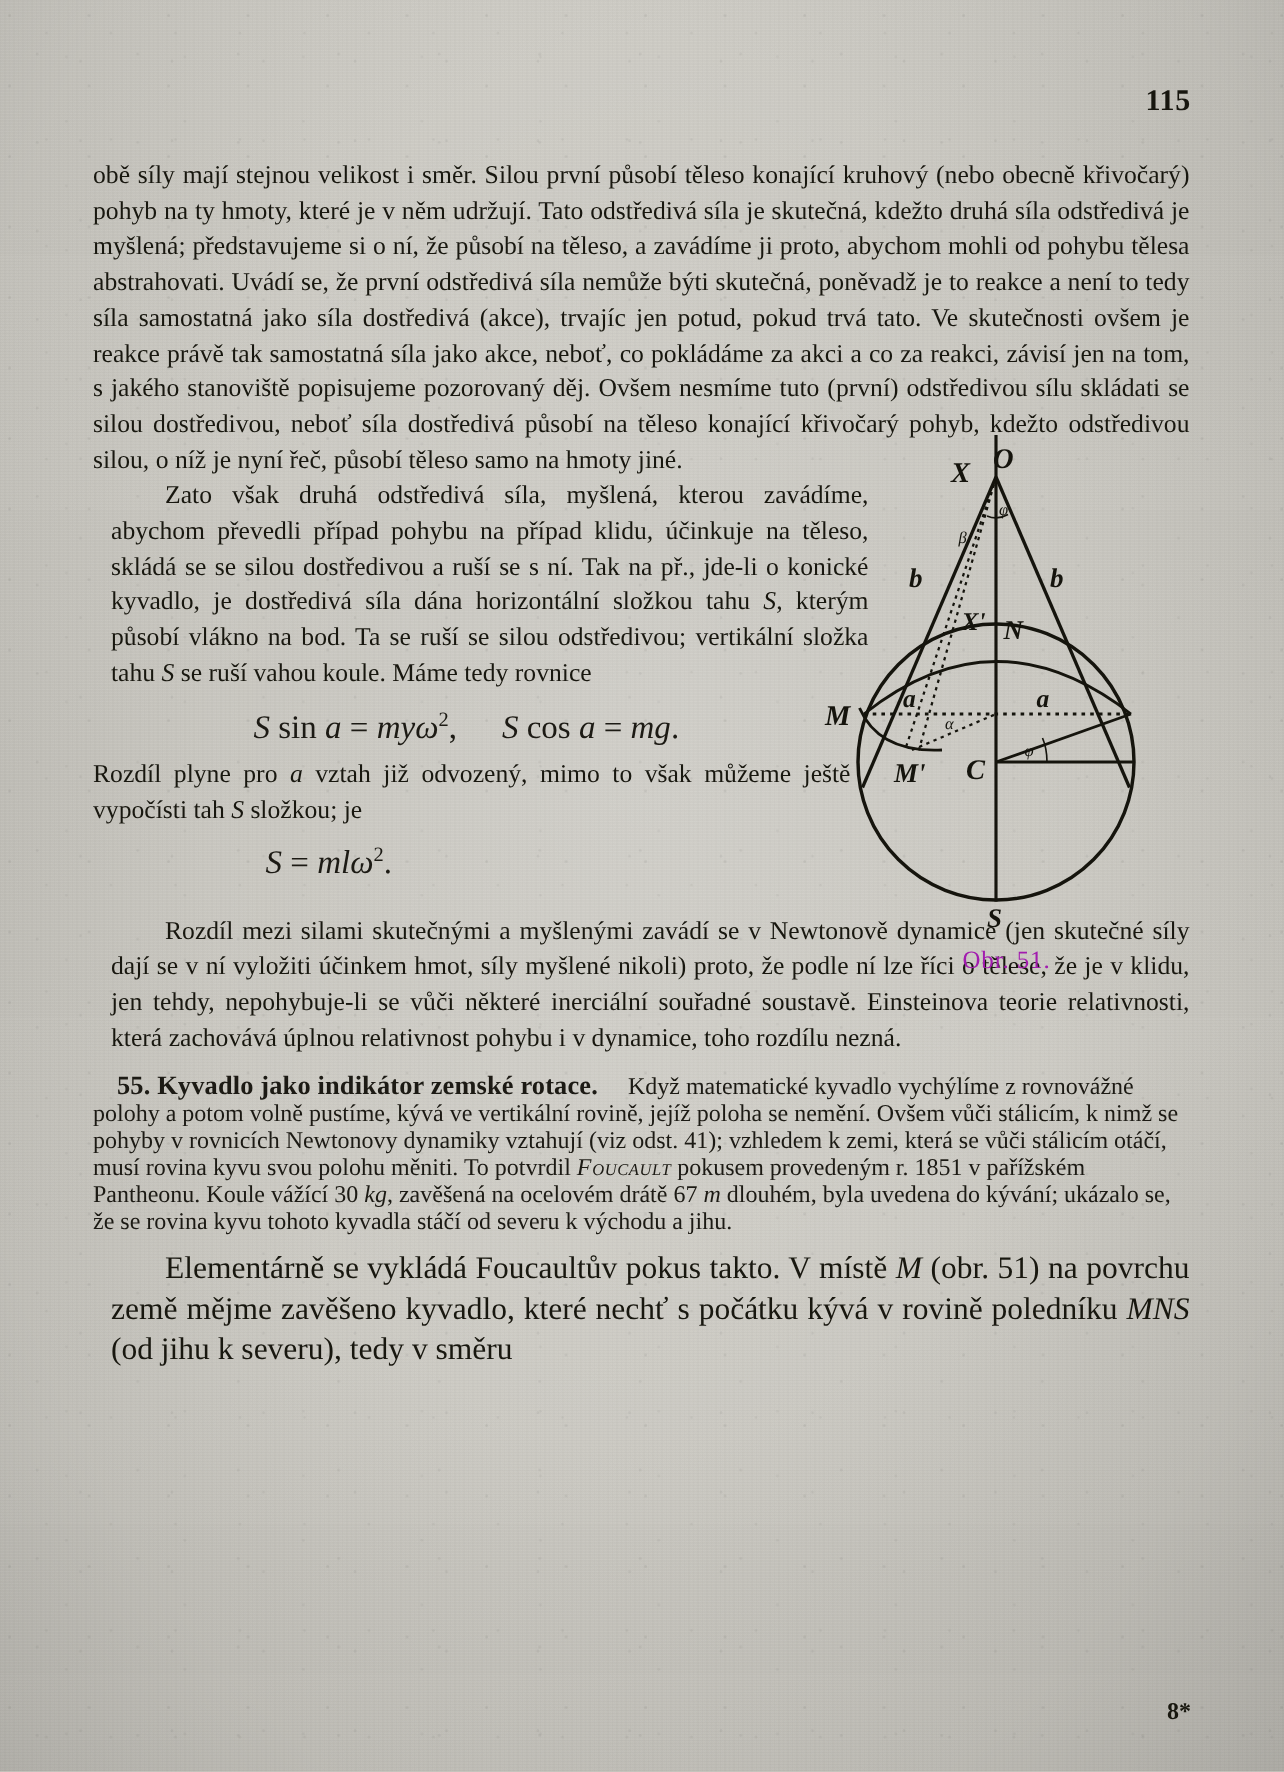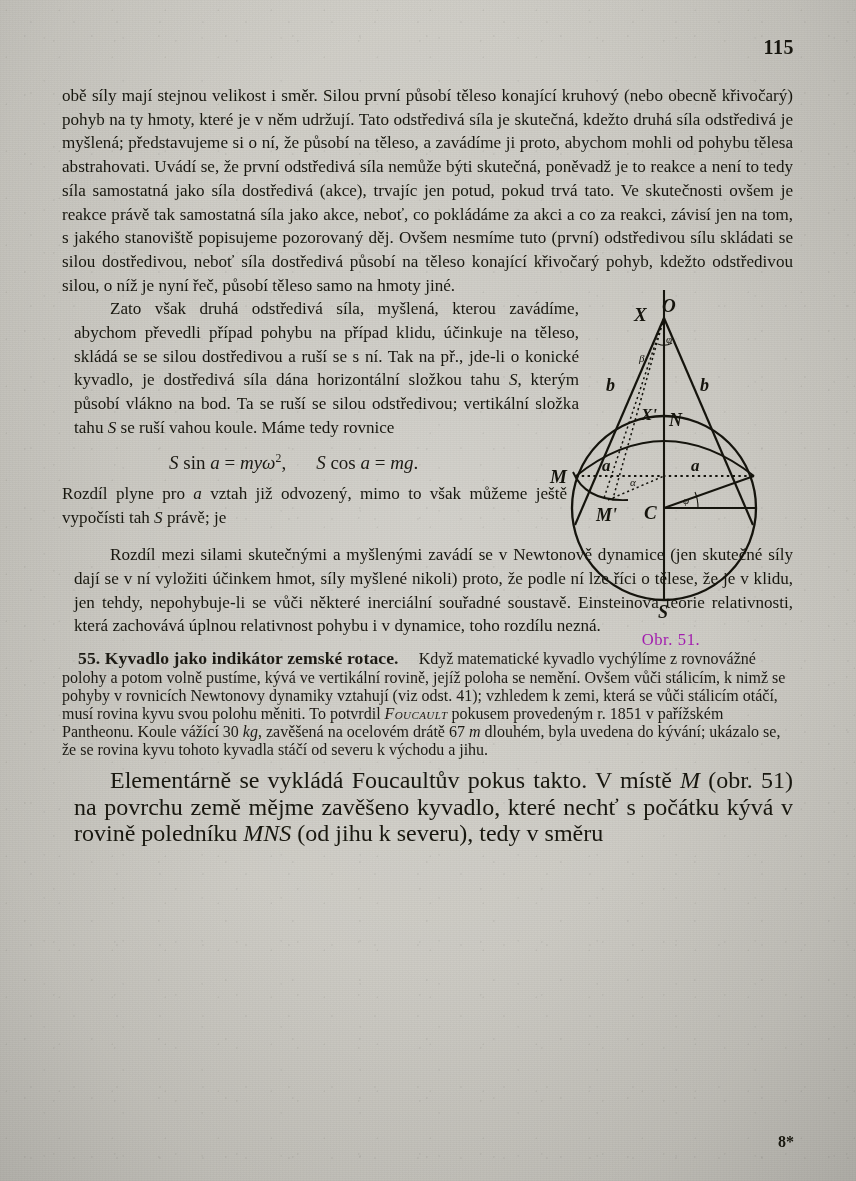--- a/index.html
+++ b/index.html
@@ -25,68 +25,68 @@
       radial-gradient(circle at 12% 22%, rgba(60,58,54,0.10) 0.6px, transparent 1.2px),
       radial-gradient(circle at 37% 61%, rgba(60,58,54,0.09) 0.6px, transparent 1.2px),
       radial-gradient(circle at 72% 31%, rgba(60,58,54,0.08) 0.6px, transparent 1.2px),
       radial-gradient(circle at 88% 77%, rgba(60,58,54,0.09) 0.6px, transparent 1.2px),
       radial-gradient(circle at 56% 88%, rgba(60,58,54,0.07) 0.6px, transparent 1.2px);
     background-size:53px 47px, 67px 59px, 43px 71px, 61px 53px, 79px 43px;
     opacity:.85;
   }
 
   .folio{
-    position:absolute;top:36px;right:62px;
+    position:absolute;top:56px;right:62px;
     font-size:20px;font-weight:700;color:#17160f;
     letter-spacing:.5px;
   }
 
   .content{
-    position:absolute;left:62px;top:84px;width:731px;
+    position:absolute;left:62px;top:105px;width:731px;
     color:#1c1a14;
   }
 
   p{
     margin:0;
     font-size:17.1px;
     line-height:23.7px;
     text-align:justify;
     text-justify:inter-word;
     color:#18170f;
   }
   p.indent{text-indent:36px;margin-left:12px;}
 
   
   .narrow{width:505px;}
 
   .formula{
     text-align:left;
     font-style:italic;
-    font-size:19px;
+    font-size:22px;
     line-height:30px;
     margin:4px 0 4px 0;
   }
   .formula.c1{padding-left:107px;}
   .formula.c2{padding-left:115px;}
   .formula .gap{display:inline-block;width:30px;}
   .up{font-style:normal;}
 
   i.m{font-style:italic;}
   .sc{font-variant:small-caps;letter-spacing:.4px;font-style:italic;}
 
   h2.section{
     display:inline;
     font-size:17.6px;
     font-weight:700;
     letter-spacing:.1px;
     margin:16px;
   }
 
   .big{
-    font-size:24px;
+    font-size:21px;
     line-height:26.6px;
   }
 
   .figure{
     position:absolute;
     left:546px;top:286px;
     width:250px;height:386px;
   }
   .figcap{
     position:absolute;
@@ -120,22 +120,23 @@
 <div class="folio">115</div>
 
 <div class="content">
 
   <p>obě síly mají stejnou velikost i směr. Silou první působí těleso konající kruhový (nebo obecně křivočarý) pohyb na ty hmoty, které je v něm udržují. Tato odstředivá síla je skutečná, kdežto druhá síla odstředivá je myšlená; představujeme si o ní, že působí na těleso, a zavádíme ji proto, abychom mohli od pohybu tělesa abstrahovati. Uvádí se, že první odstředivá síla nemůže býti skutečná, poněvadž je to reakce a není to tedy síla samostatná jako síla dostředivá (akce), trvajíc jen potud, pokud trvá tato. Ve skutečnosti ovšem je reakce právě tak samostatná síla jako akce, neboť, co pokládáme za akci a co za reakci, závisí jen na tom, s jakého stanoviště popisujeme pozorovaný děj. Ovšem nesmíme tuto (první) odstředivou sílu skládati se silou dostředivou, neboť síla dostředivá působí na těleso konající křivočarý pohyb, kdežto odstředivou silou, o níž je nyní řeč, působí těleso samo na hmoty jiné.</p>
 
   <p class="narrow indent"><span>Zato však druhá odstředivá síla, myšlená, kterou zavádíme, abychom převedli případ pohybu na případ klidu, účinkuje na těleso, skládá se se silou dostředivou a ruší se s ní. Tak na př., jde-li o konické kyvadlo, je dostředivá síla dána horizontální složkou tahu </span><i class="m">S</i><span>, kterým působí vlákno na bod. Ta se ruší se silou odstředivou; vertikální složka tahu </span><i class="m">S</i><span> se ruší vahou koule. Máme tedy rovnice</span></p>
 
   <div class="formula c1"><i>S</i>&nbsp;<span class="up">sin</span>&nbsp;<i>a</i>&nbsp;<span class="up">=</span>&nbsp;<i>myω</i><sup class="up">2</sup><span class="up">,</span><span class="gap"></span><i>S</i>&nbsp;<span class="up">cos</span>&nbsp;<i>a</i>&nbsp;<span class="up">=</span>&nbsp;<i>mg</i><span class="up">.</span></div>
 
-  <p class="narrow"><span>Rozdíl plyne pro </span><i class="m">a</i><span> vztah již odvozený, mimo to však můžeme ještě vypočísti tah </span><i class="m">S</i><span> právě; je</span></p>
+  <p class="narrow"><span>Rozdíl plyne pro </span><i class="m">a</i><span> vztah již odvozený, mimo to však můžeme ještě vypočísti tah </span><i class="m">S</i><span> složkou; je</span></p>
 
+  <div class="formula c2"><i>S</i>&nbsp;<span class="up">=</span>&nbsp;<i>mlω</i><sup class="up">2</sup><span class="up">.</span></div>
 
   <div style="height:14px"></div>
 
   <p class="indent">Rozdíl mezi silami skutečnými a myšlenými zavádí se v Newtonově dynamice (jen skutečné síly dají se v ní vyložiti účinkem hmot, síly myšlené nikoli) proto, že podle ní lze říci o tělese, že je v klidu, jen tehdy, nepohybuje-li se vůči některé inerciální souřadné soustavě. Einsteinova teorie relativnosti, která zachovává úplnou relativnost pohybu i v dynamice, toho rozdílu nezná.</p>
 
   <div style="height:10px"></div>
 
   <p class="indent big"></p><h2 class="section">55. Kyvadlo jako indikátor zemské rotace.</h2> <span>Když matematické kyvadlo vychýlíme z rovnovážné polohy a potom volně pustíme, kývá ve vertikální rovině, jejíž poloha se nemění. Ovšem vůči stálicím, k nimž se pohyby v rovnicích Newtonovy dynamiky vztahují (viz odst. 41); vzhledem k zemi, která se vůči stálicím otáčí, musí rovina kyvu svou polohu měniti. To potvrdil </span><span class="sc">Foucault</span><span> pokusem provedeným r. 1851 v pařížském Pantheonu. Koule vážící 30 </span><i class="m">kg</i><span>, zavěšená na ocelovém drátě 67 </span><i class="m">m</i><span> dlouhém, byla uvedena do kývání; ukázalo se, že se rovina kyvu tohoto kyvadla stáčí od severu k východu a jihu.</span><p></p>
 
   <div style="height:8px"></div>

